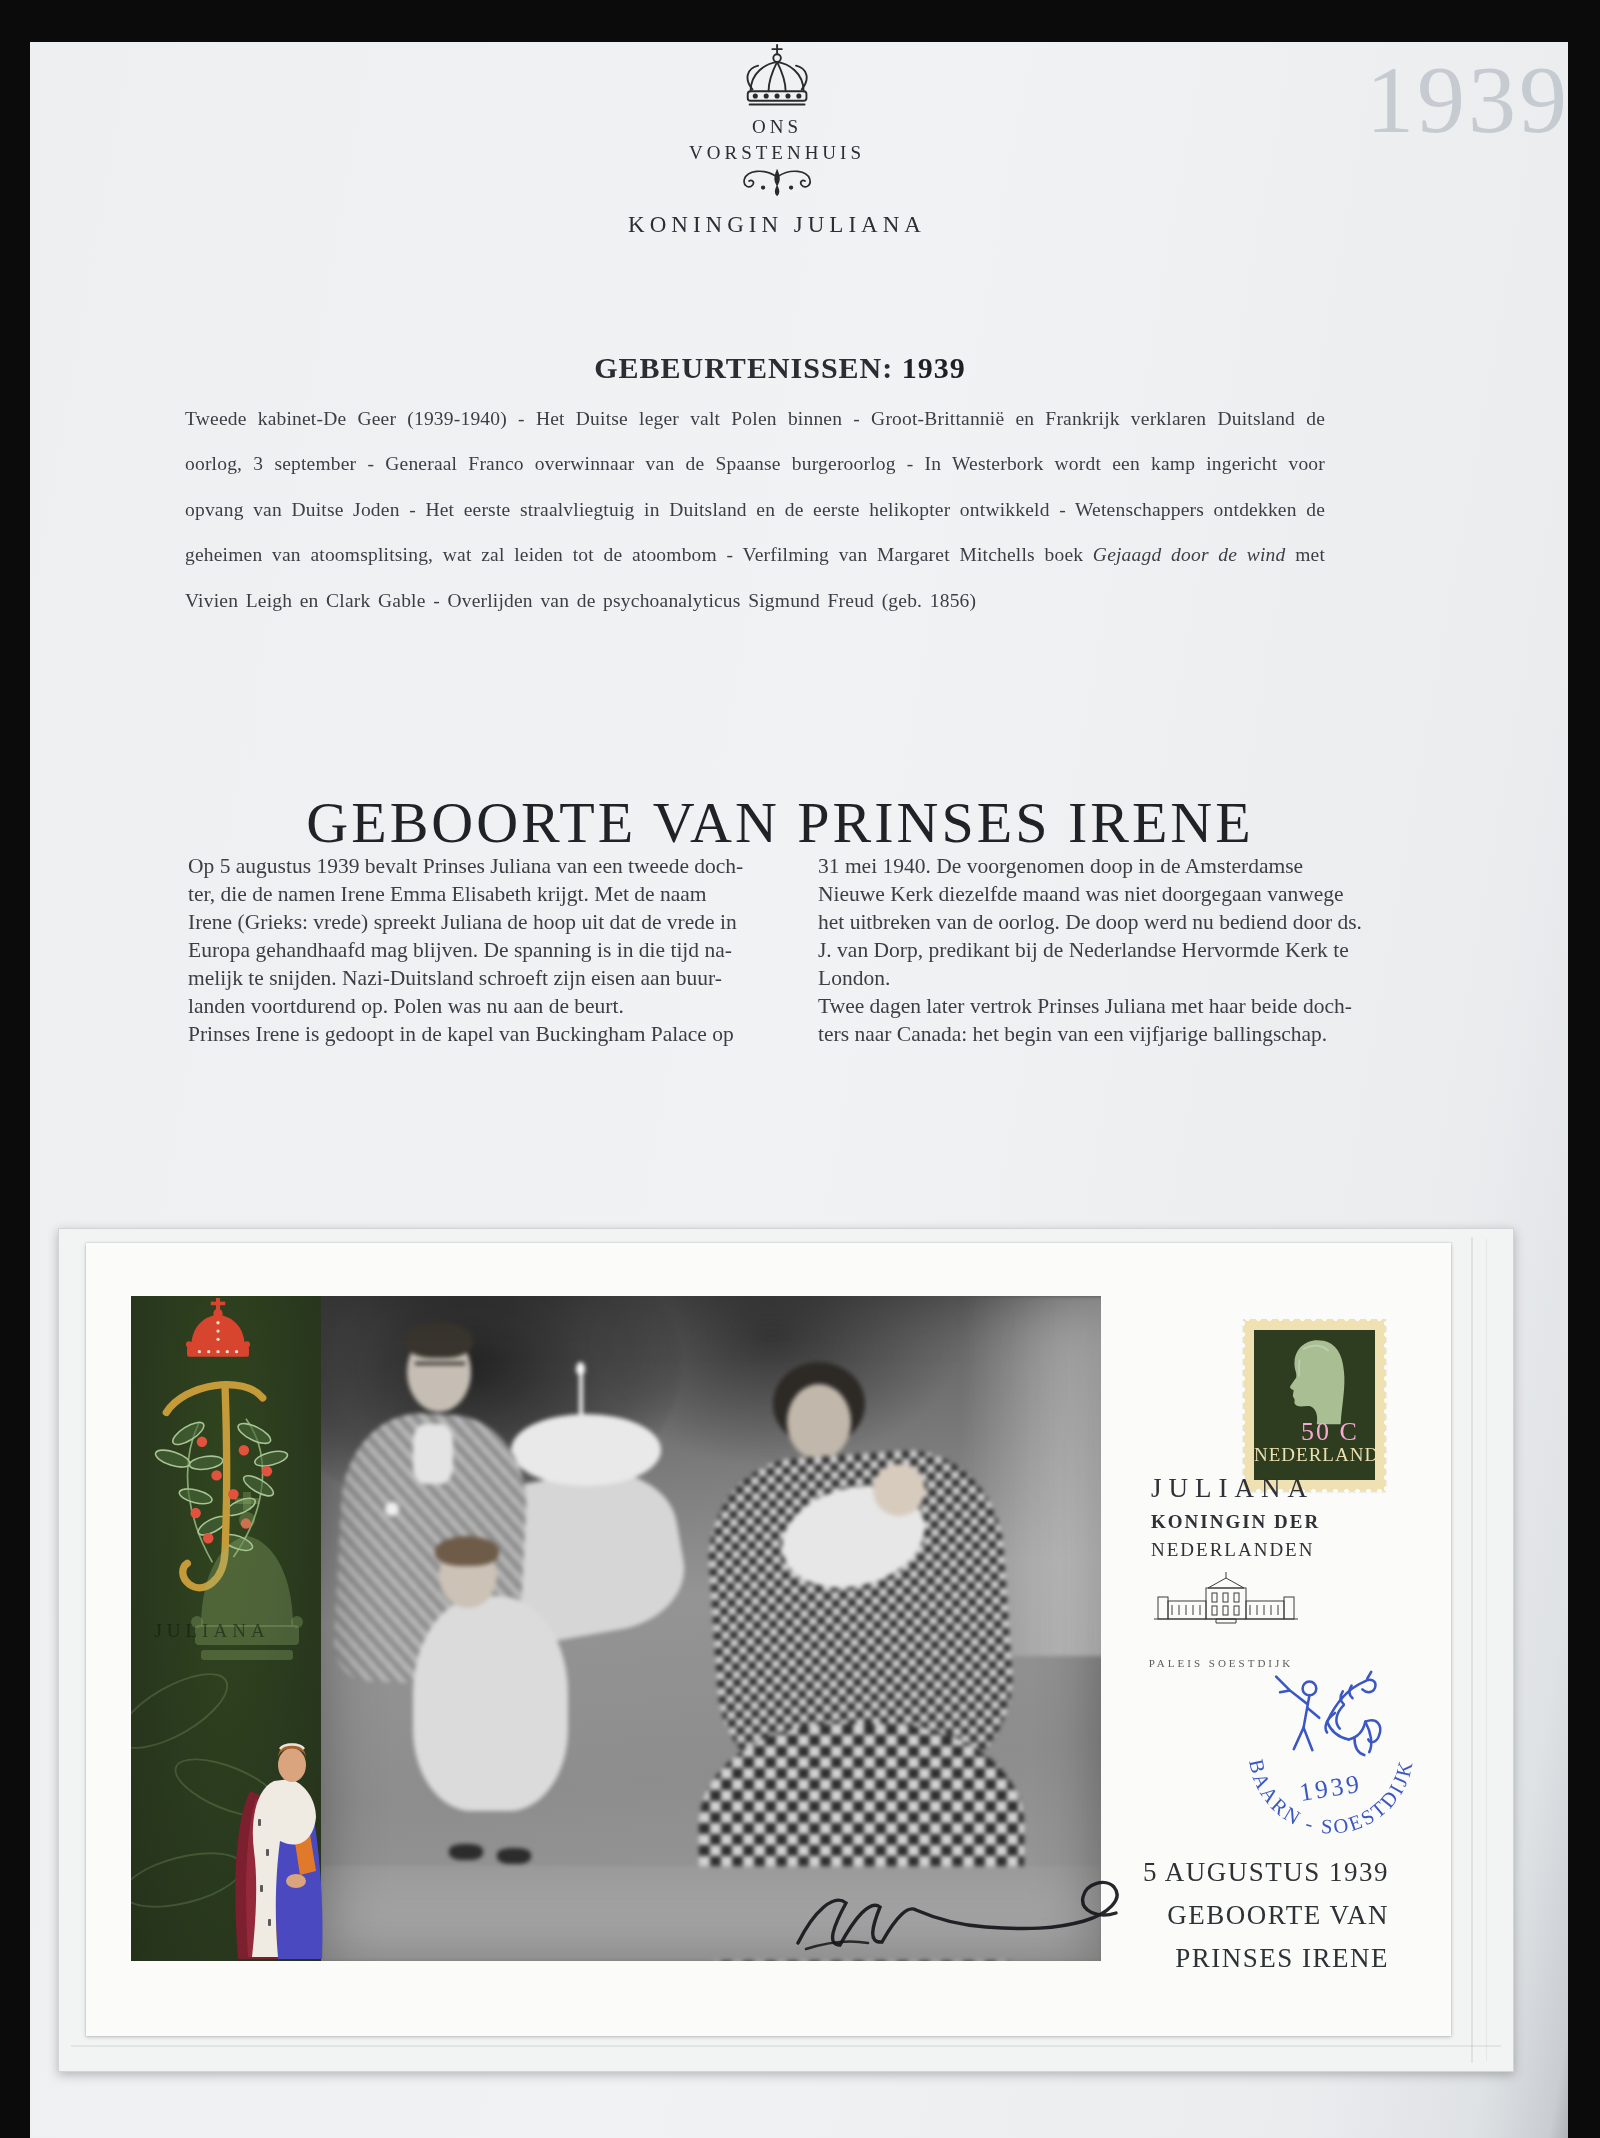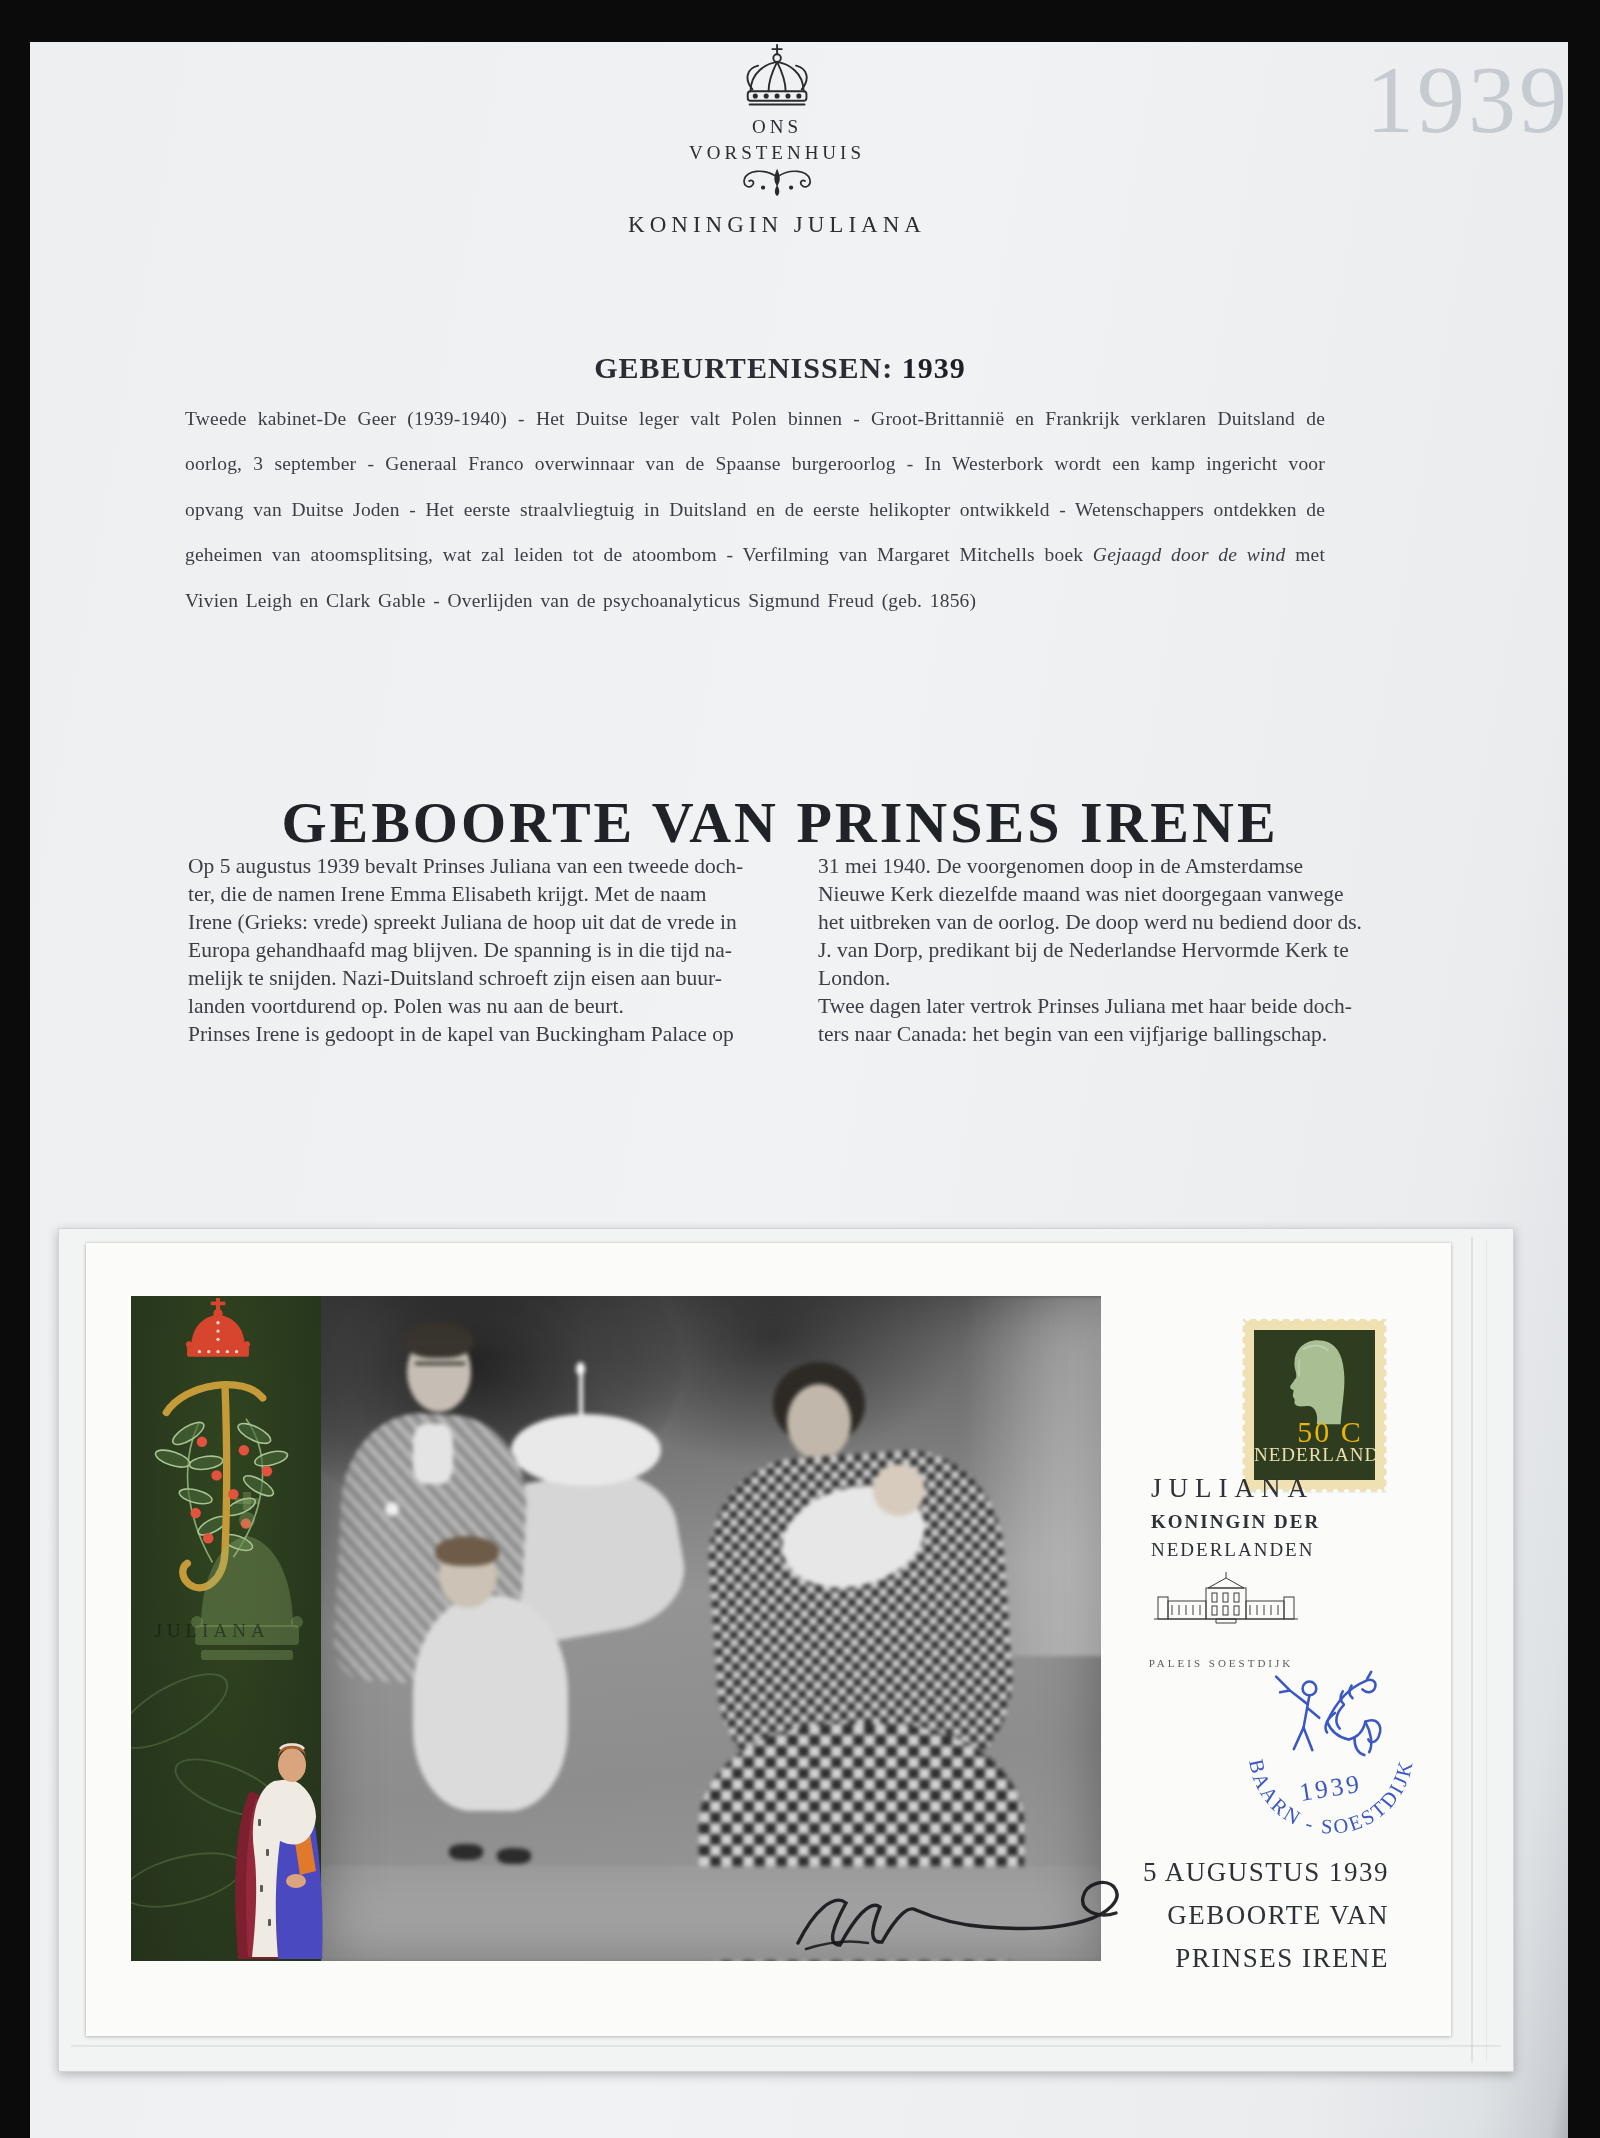--- a/index.html
+++ b/index.html
@@ -26,21 +26,21 @@
     white-space:nowrap;font-size:30px;letter-spacing:1px;color:#2a2d33;}
   .events-h b{font-weight:700;color:#1d2025;}
   .events-p{
     position:absolute;left:155px;top:334px;width:1140px;
     font-size:19.5px;line-height:45.5px;letter-spacing:.2px;word-spacing:2.5px;
     text-align:justify;color:#3b3e44;
   }
   .events-p i{font-style:italic;}
   
   .article-title{position:absolute;left:750px;top:708px;transform:translateX(-50%);
-    white-space:nowrap;font-size:58px;letter-spacing:3px;color:#1f2227;font-weight:700;}
+    white-space:nowrap;font-size:58px;letter-spacing:3px;color:#1f2227;font-weight:400;}
   .col{position:absolute;top:810px;width:594px;font-size:21.5px;line-height:28px;
     color:#3b3e44;white-space:pre-line;}
   .col-left{left:158px;}
   .col-right{left:788px;}
   
   .sleeve{position:absolute;left:28px;top:1186px;width:1454px;height:842px;
     background:#f2f3f3;border:1px solid #d2d4d6;box-shadow:0 3px 10px rgba(0,0,0,.25);}
   .sleeve-edge-right{position:absolute;top:8px;bottom:8px;right:40px;width:2px;background:rgba(0,0,0,.07);}
   .sleeve-edge-right2{position:absolute;top:10px;bottom:10px;right:26px;width:1px;background:rgba(0,0,0,.05);}
   .sleeve-edge-bottom{position:absolute;left:12px;right:12px;bottom:24px;height:2px;background:rgba(0,0,0,.06);}
@@ -98,21 +98,21 @@
   
   .stamp{position:absolute;left:1157px;top:76px;width:143px;height:172px;background:#efe1b2;
     box-shadow:0 1px 2px rgba(0,0,0,.15);}
   .perf{position:absolute;background-image:radial-gradient(circle 3px,#fbfbf9 70%,transparent 72%);}
   .perf-t{left:-3px;right:-3px;top:-5px;height:10px;background-size:11px 10px;background-position:2px 0;}
   .perf-b{left:-3px;right:-3px;bottom:-5px;height:10px;background-size:11px 10px;background-position:2px 0;}
   .perf-l{top:-3px;bottom:-3px;left:-5px;width:10px;background-size:10px 11px;background-position:0 2px;}
   .perf-r{top:-3px;bottom:-3px;right:-5px;width:10px;background-size:10px 11px;background-position:0 2px;}
   .stamp-inner{position:absolute;inset:11px;background:#2e3d1f;overflow:hidden;text-align:center;}
   .stamp-inner svg{display:block;margin:4px auto 0;}
-  .stamp-value{font-size:30px;color:#eab308;letter-spacing:2px;line-height:24px;margin-top:-6px;padding-left:31px;}
+  .stamp-value{font-size:26px;color:#f9a8d4;letter-spacing:2px;line-height:24px;margin-top:-6px;padding-left:31px;}
   .stamp-country{font-size:19px;color:#ecdfb0;letter-spacing:1px;line-height:22px;}
   
   .addr{position:absolute;left:1065px;color:#2e3237;}
   .addr1{top:230px;font-size:27px;letter-spacing:7px;}
   .addr2{top:268px;font-size:19px;letter-spacing:2px;font-weight:bold;}
   .addr3{top:296px;font-size:19px;letter-spacing:2px;}
   .palace{position:absolute;left:1060px;top:328px;}
   .palace-cap{position:absolute;left:1035px;top:414px;width:200px;text-align:center;
     font-size:11px;letter-spacing:3px;color:#5c5c5c;}
   .postmark{position:absolute;left:1147px;top:418px;}

